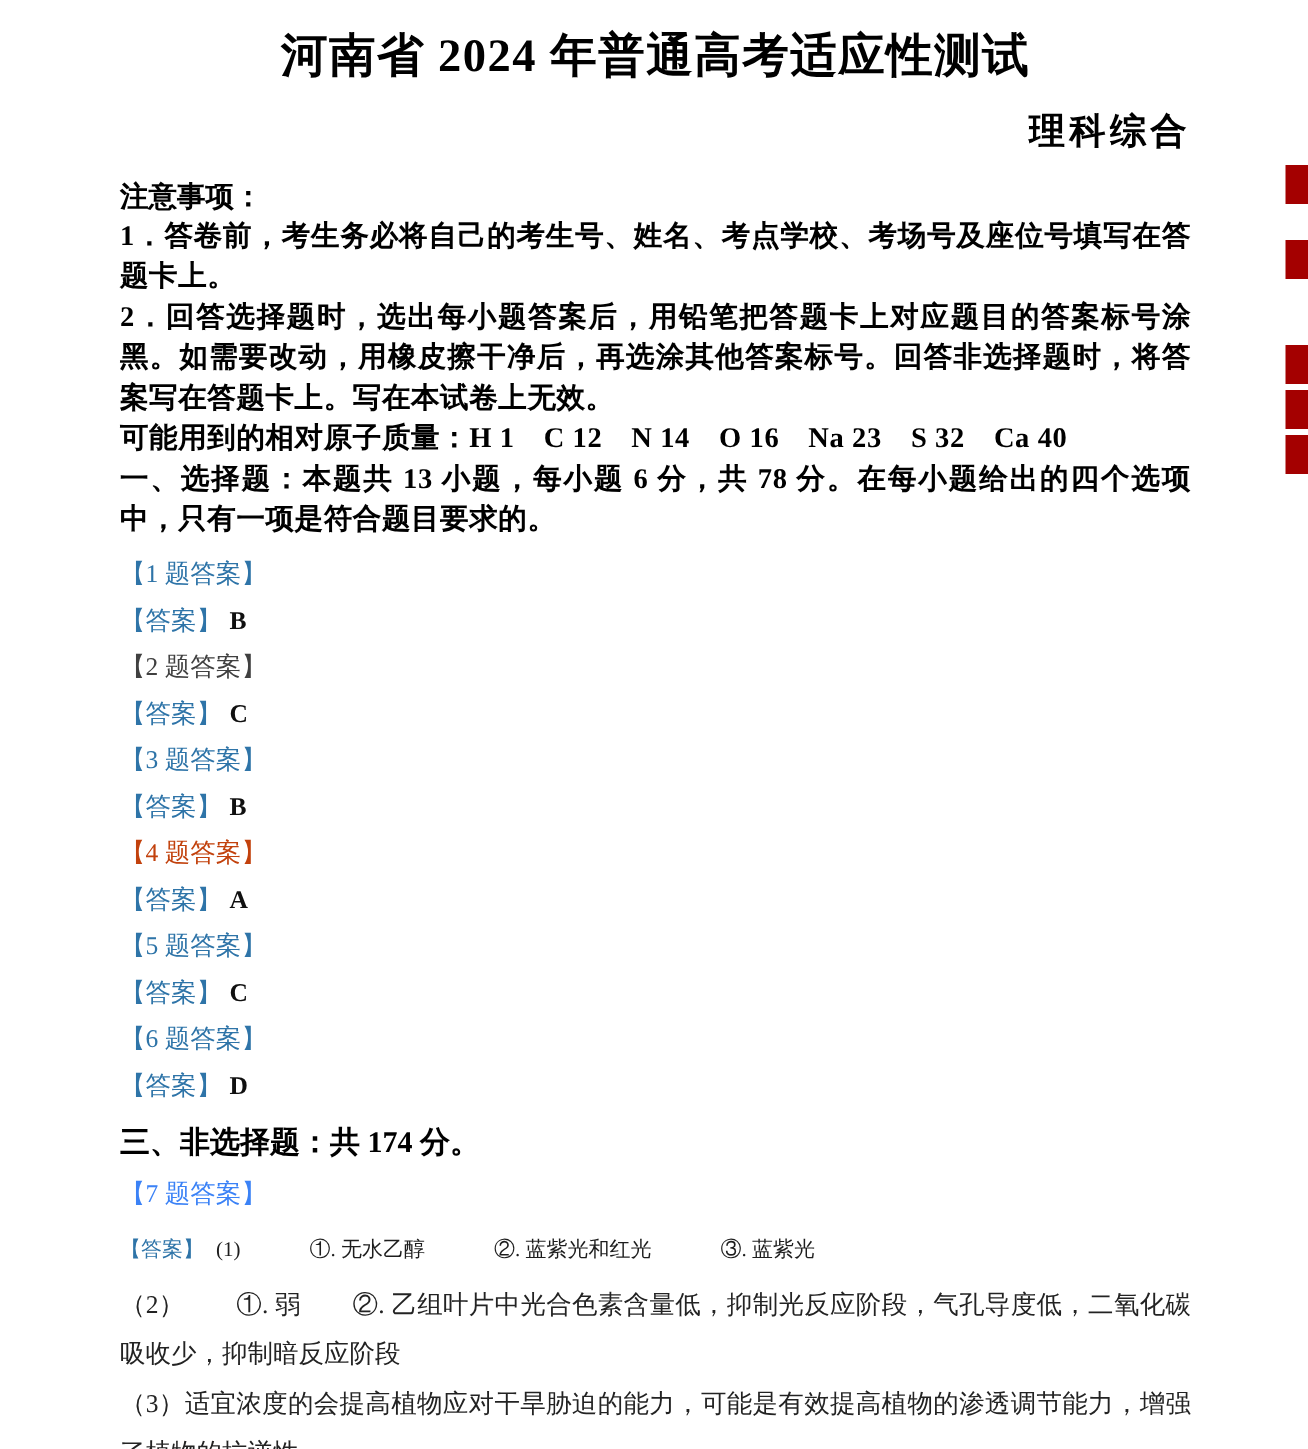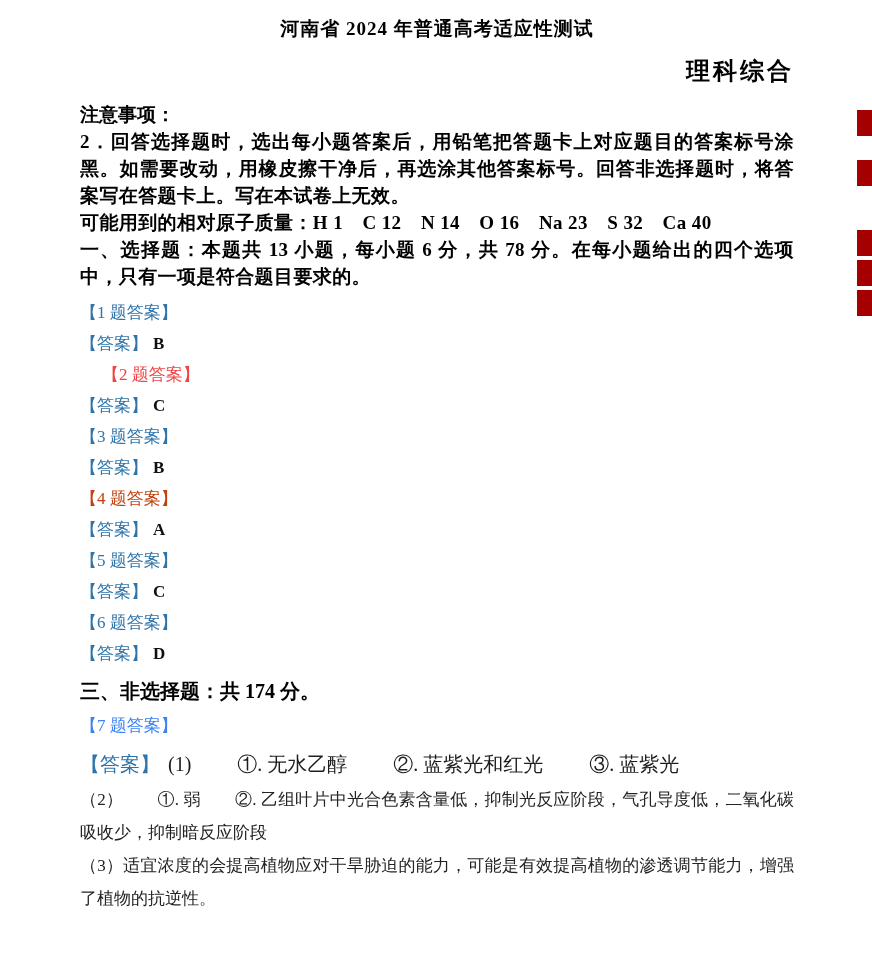--- a/index.html
+++ b/index.html
@@ -10,21 +10,21 @@
     background:#ffffff;
     overflow:hidden;
     font-family:"Liberation Serif", serif;
     color:#000;
   }
   .doc { padding:12px 78px 0 80px; }
 
   .title {
     margin:4px 0 0;
     text-align:center;
-    font-size:19px;
+    font-size:31px;
     font-weight:bold;
     letter-spacing:1px;
   }
   .subtitle {
     margin:13px 0 0;
     text-align:right;
     font-size:24px;
     font-weight:bold;
     letter-spacing:3px;
   }
@@ -59,21 +59,21 @@
     color:#101010;
   }
 
   .section3 {
     margin:14px 0 4px;
     font-size:20px;
     font-weight:bold;
     color:#000;
   }
 
-  .q7-line1 { margin:16px 0 0; font-size:20px; line-height:24px; color:#1d1d1d; }
+  .q7-line1 { margin:16px 0 0; font-size:14px; line-height:24px; color:#1d1d1d; }
   .q7-item { display:inline-block; margin-left:46px; }
   .q7-part1-num { margin-left:8px; }
   .q7-body { margin-top:7px; }
   .q7-p {
     margin:0;
     font-size:17px;
     line-height:33px;
     color:#232323;
     text-align:justify;
   }
@@ -89,29 +89,30 @@
 </head>
 <body>
 
 <div class="page">
   <div class="doc">
 
     <h1 class="title">河南省 2024 年普通高考适应性测试</h1>
     <h2 class="subtitle">理科综合</h2>
 
     <p class="notice-head">注意事项：</p>
+    <p class="notice-p">1．答卷前，考生务必将自己的考生号、姓名、考点学校、考场号及座位号填写在答题卡上。</p>
     <p class="notice-p">2．回答选择题时，选出每小题答案后，用铅笔把答题卡上对应题目的答案标号涂黑。如需要改动，用橡皮擦干净后，再选涂其他答案标号。回答非选择题时，将答案写在答题卡上。写在本试卷上无效。</p>
     <p class="notice-p nojust">可能用到的相对原子质量：H 1　C 12　N 14　O 16　Na 23　S 32　Ca 40</p>
     <p class="notice-p">一、选择题：本题共 13 小题，每小题 6 分，共 78 分。在每小题给出的四个选项中，只有一项是符合题目要求的。</p>
 
     <div class="answers">
       <div class="ans-line"><span class="blue" style="color: rgb(46, 116, 168);">【1 题答案】</span></div>
       <div class="ans-line"><span class="blue" style="color: rgb(46, 116, 168);">【答案】</span><span class="ans-letter">B</span></div>
 
-      <div class="ans-line"><span class="blue" style="color: #ef4444; margin-left: 22px;">【2 题答案】</span></div>
+      <div class="ans-line"><span class="blue" style="color: #404040;">【2 题答案】</span></div>
       <div class="ans-line"><span class="blue" style="color: rgb(46, 116, 168);">【答案】</span><span class="ans-letter">C</span></div>
 
       <div class="ans-line"><span class="blue" style="color: rgb(46, 116, 168);">【3 题答案】</span></div>
       <div class="ans-line"><span class="blue" style="color: rgb(46, 116, 168);">【答案】</span><span class="ans-letter">B</span></div>
 
       <div class="ans-line"><span class="blue" style="color: #c2410c;">【4 题答案】</span></div>
       <div class="ans-line"><span class="blue" style="color: rgb(46, 116, 168);">【答案】</span><span class="ans-letter">A</span></div>
 
       <div class="ans-line"><span class="blue" style="color: rgb(46, 116, 168);">【5 题答案】</span></div>
       <div class="ans-line"><span class="blue" style="color: rgb(46, 116, 168);">【答案】</span><span class="ans-letter">C</span></div>

